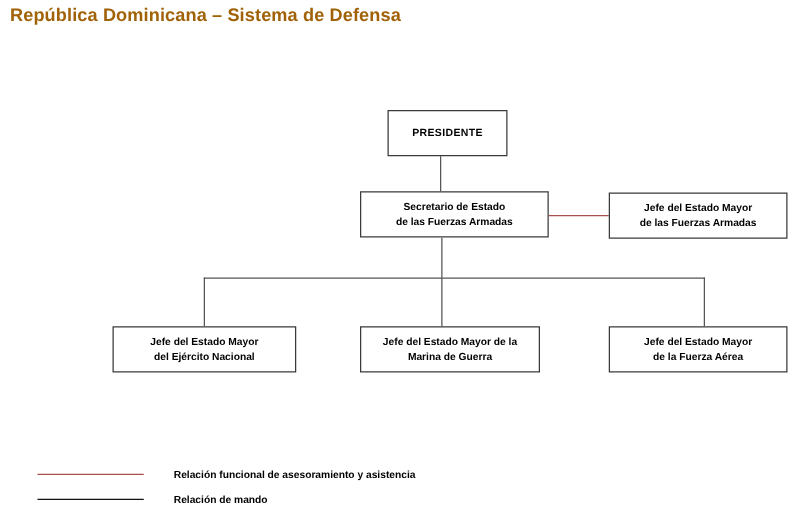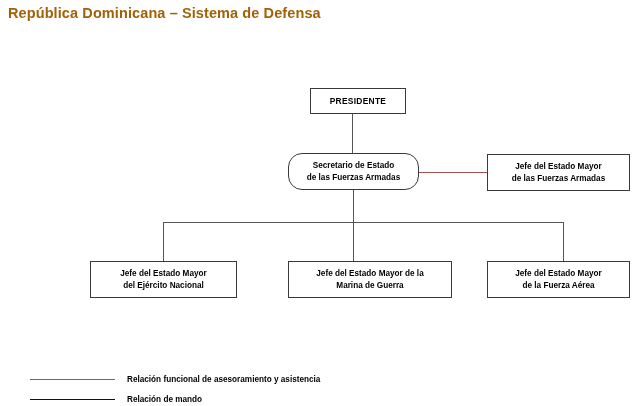--- a/index.html
+++ b/index.html
@@ -45,39 +45,39 @@
     line-height: 1.45;
     z-index: 3;
   }
   .node-label {
     display: block;
     padding: 0 3px;
     white-space: pre-line;
   }
   #node-presidente {
     left: 310px;  top: 88px;
-    width: 96px;  height: 26px;
+    width: 96px;  height: 37px;
     font-size: 8.4px;
     letter-spacing: 0.3px;
   }
   #node-secretario {
     left: 288px;  top: 153px;
-    width: 131px; height: 37px; border-radius: 14px;
+    width: 151px; height: 37px;
   }
   #node-jefe-ffaa {
     left: 487px;  top: 154px;
     width: 143px; height: 37px;
   }
   #node-ejercito {
     left: 90px;   top: 261px;
     width: 147px; height: 37px;
   }
   #node-marina {
     left: 288px;  top: 261px;
-    width: 164px; height: 37px;
+    width: 144px; height: 37px;
   }
   #node-aerea {
     left: 487px;  top: 261px;
     width: 143px; height: 37px;
   }
   
   .line {
     position: absolute;
     z-index: 1;
   }
@@ -119,21 +119,21 @@
     position: absolute;
     left: 0;
     top: 9px;
     width: 85px;
     height: 1px;
   }
   .legend-swatch.swatch-red   { background: #a8504e; }
   .legend-swatch.swatch-black { background: #111111; }
   .legend-text {
     position: absolute;
-    left: 97px;
+    left: 109px;
     top: 0;
     font-size: 8.2px;
     font-weight: bold;
     color: #000000;
     line-height: 19px;
     white-space: nowrap;
     text-align: right;
   }
 </style>
 </head>

